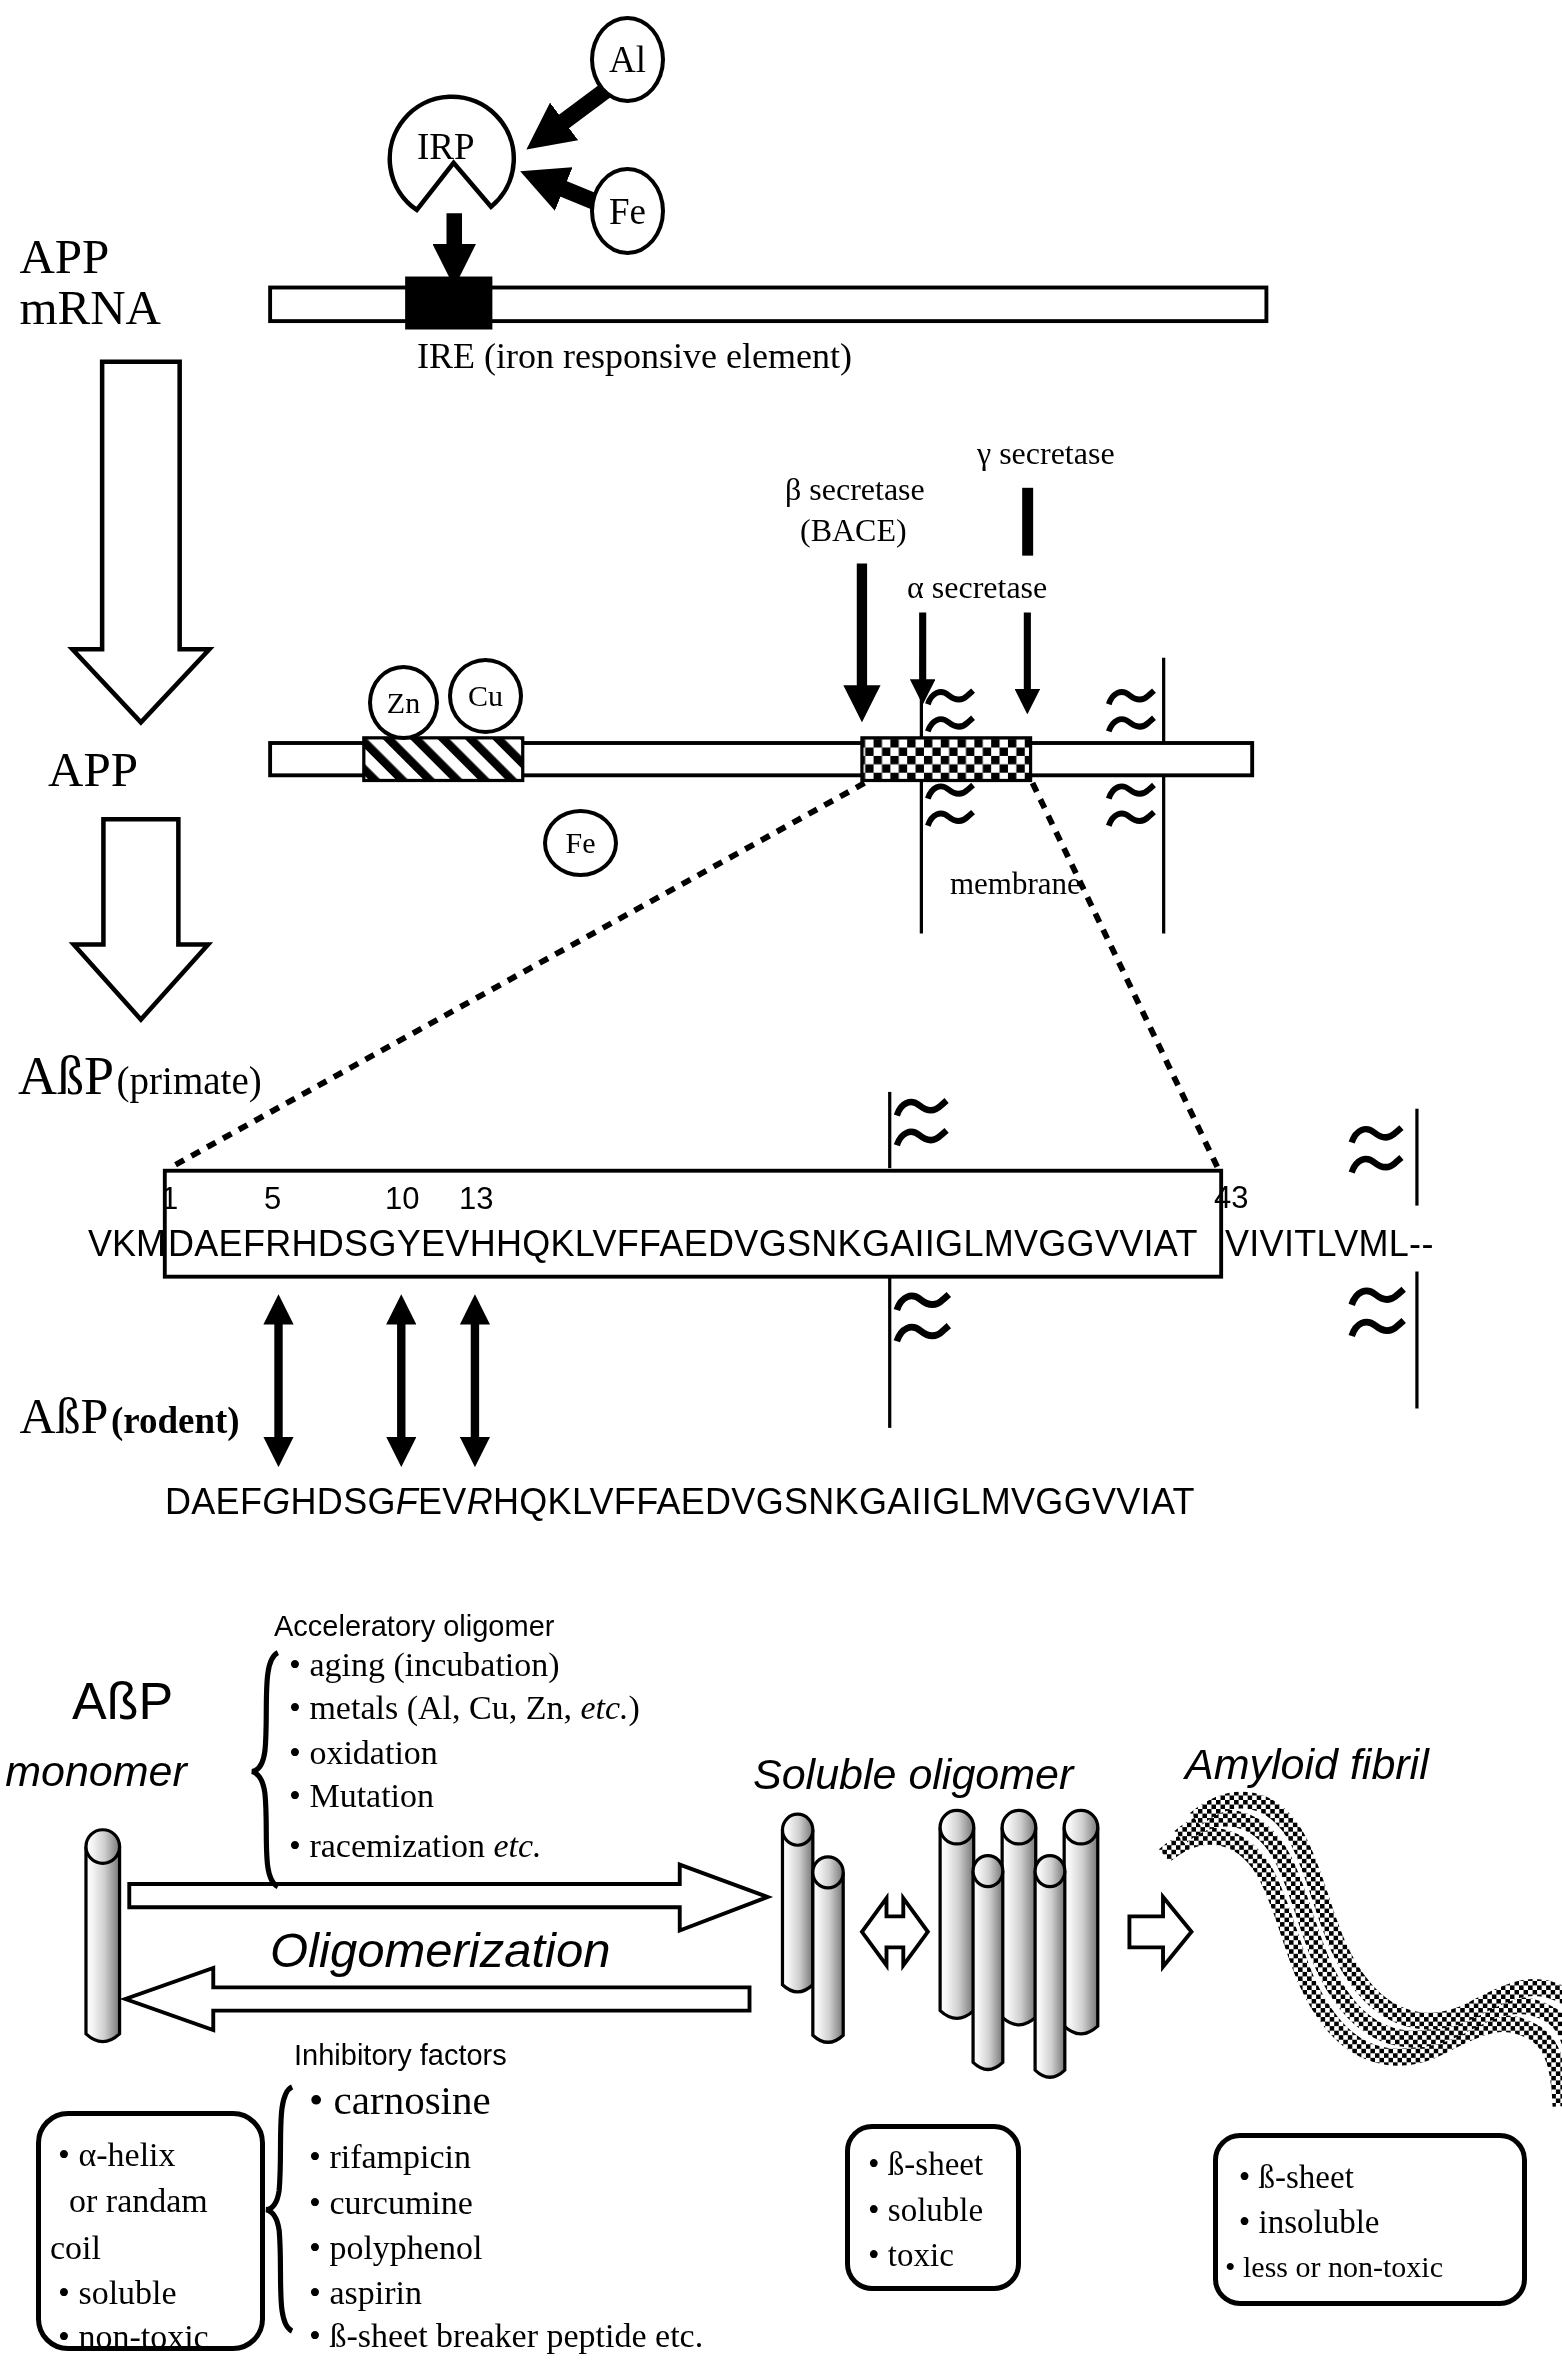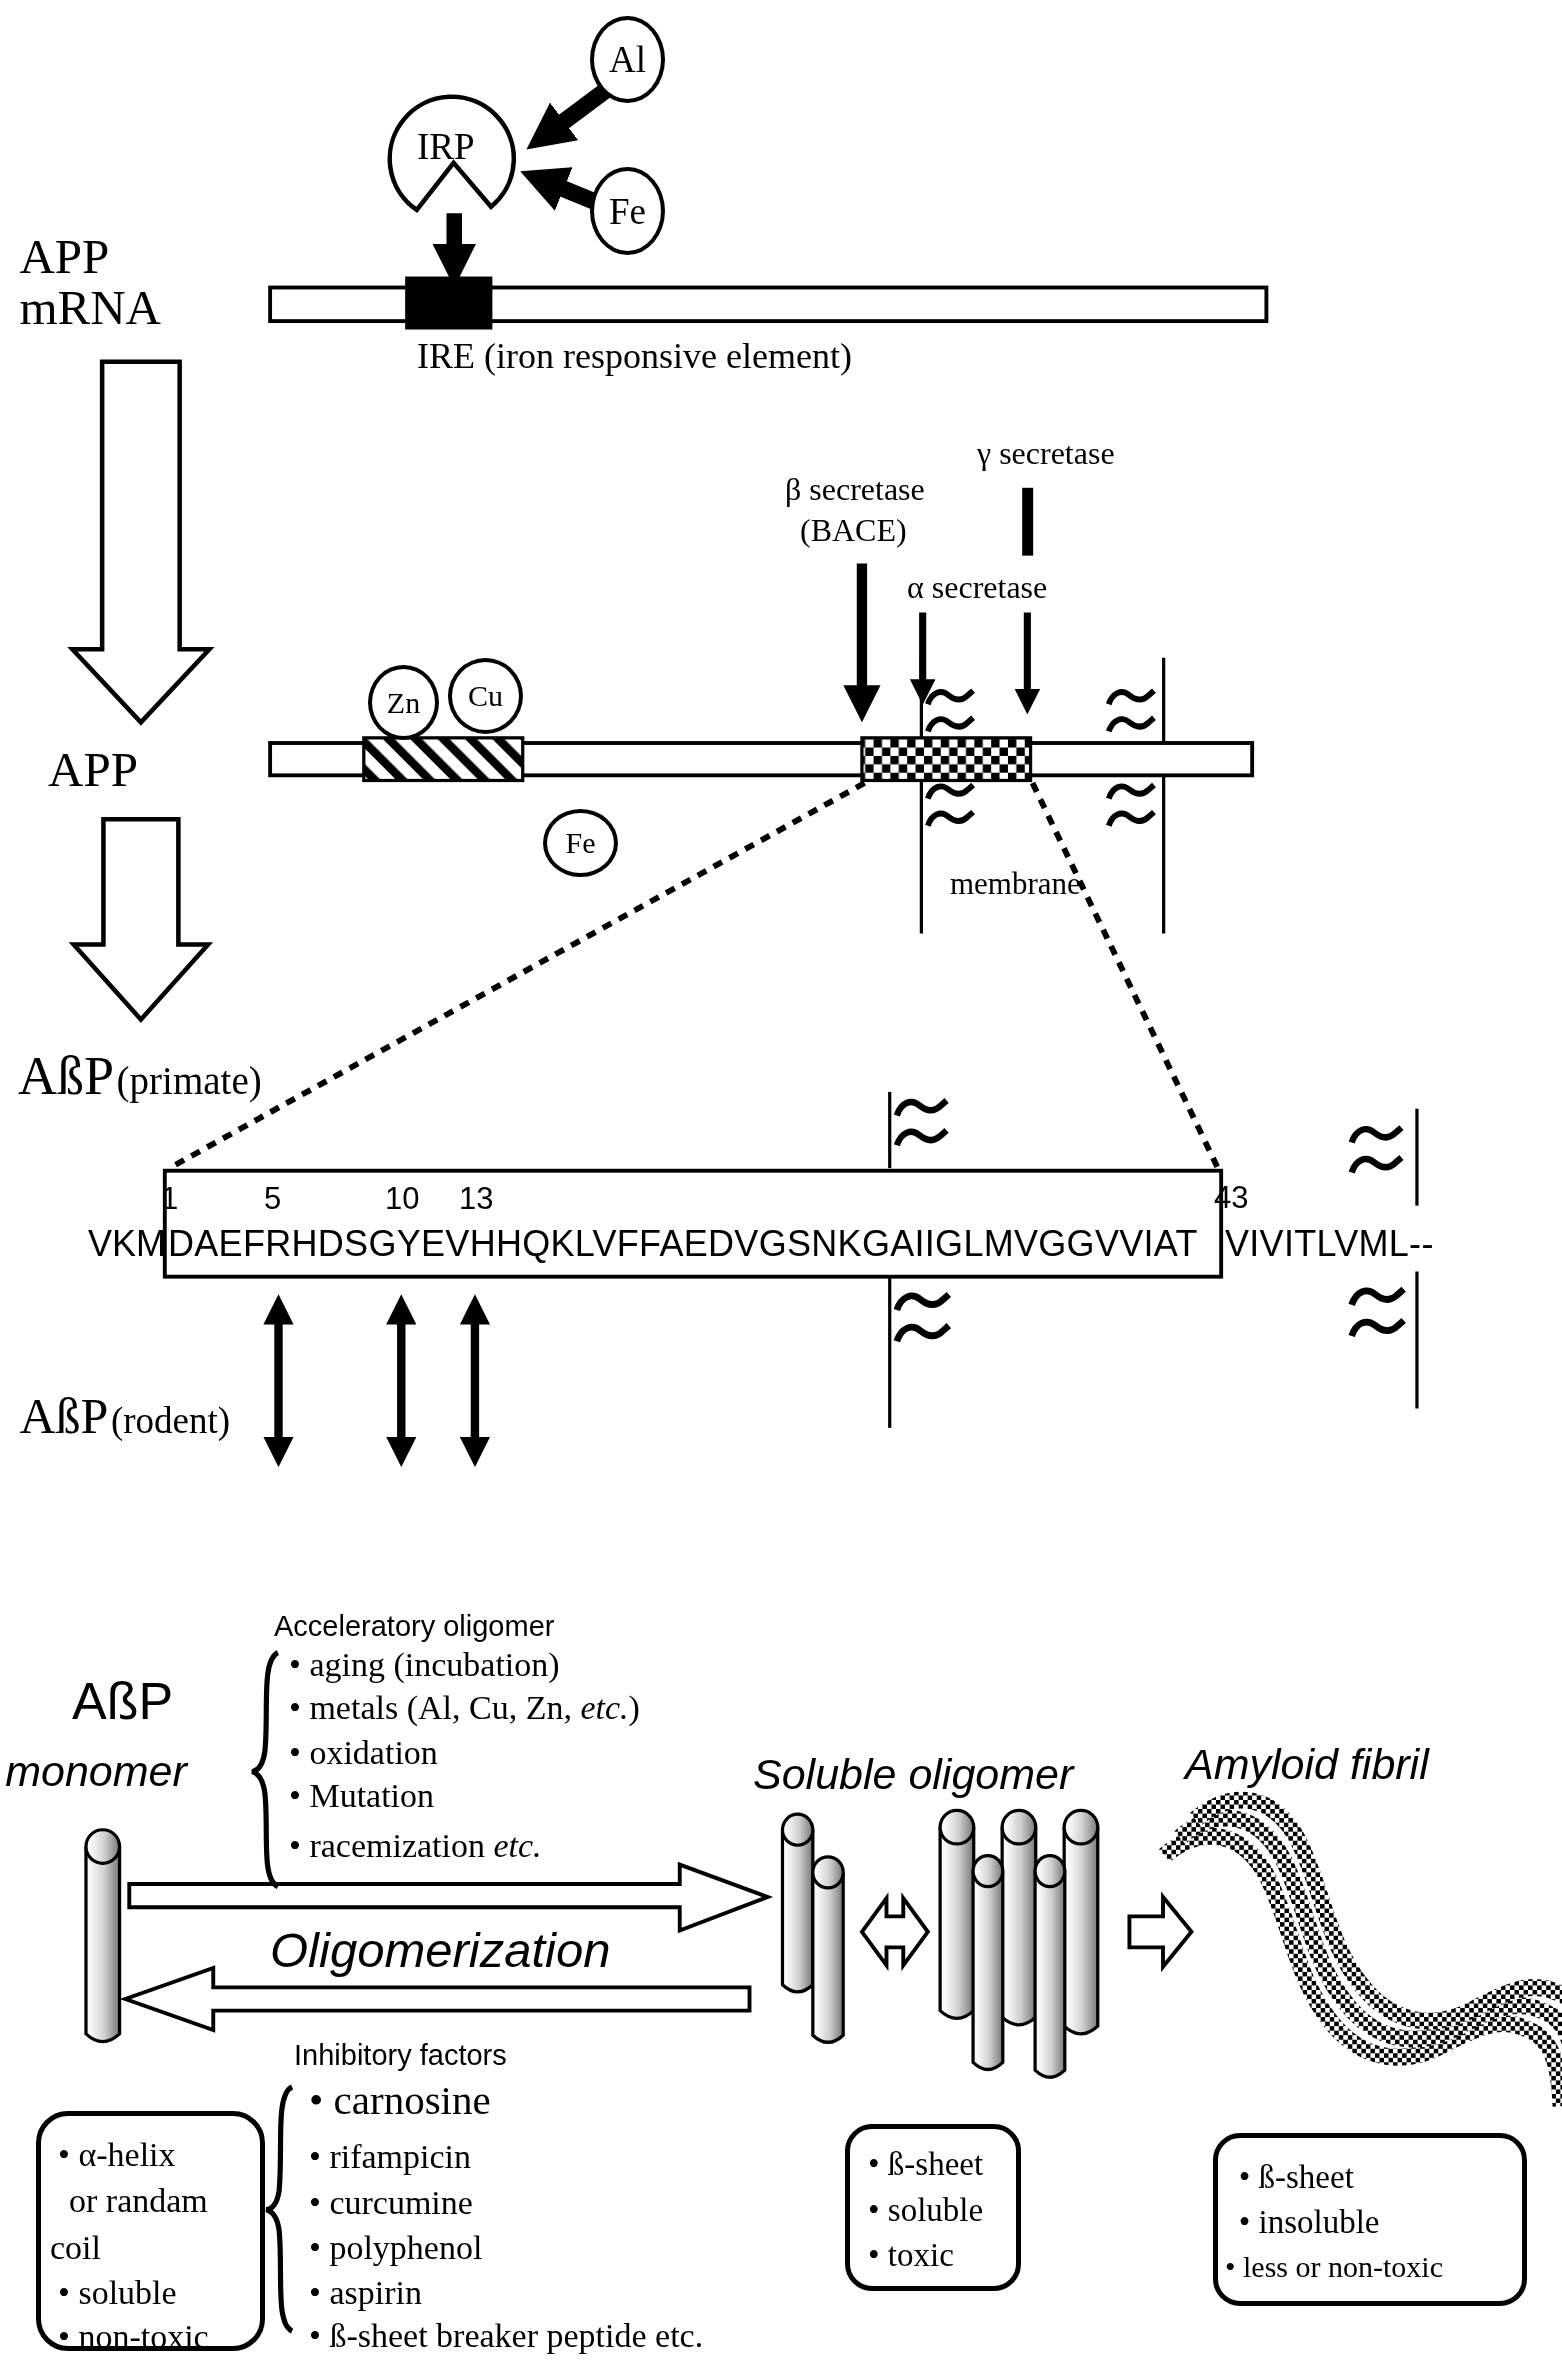--- a/index.html
+++ b/index.html
@@ -149,21 +149,21 @@
   <div>APP</div>
   <div>mRNA</div>
 </div>
 <div class="t serif" style="left:48px;top:744px;font-size:49px;">APP</div>
 <div class="t serif" style="left:18px;top:1048px;">
   <span style="font-size:54px;">AßP</span>
   <span style="font-size:39px;">(primate)</span>
 </div>
 <div class="t serif" style="left:19.4px;top:1390px;">
   <span style="font-size:50px;">AßP</span>
-  <span style="font-size:37px;">(rodent)</span>
+  <span style="font-size:37px;font-weight:bold;">(rodent)</span>
 </div>
 
 <div class="circle" style="left:590px;top:16px;width:75px;height:87px;font-size:37px;">
       <span>Al</span>
     </div>
 <div class="circle" style="left:590px;top:167px;width:75px;height:88px;font-size:37px;">
       <span>Fe</span>
     </div>
 <div class="t serif ctr" style="left:417px;top:128px;width:72px;font-size:37px;">IRP</div>
 <div class="t serif" style="left:417px;top:338px;font-size:36px;">IRE (iron responsive element)</div>
@@ -187,20 +187,23 @@
 <div class="t sans ctr" style="left:161px;top:1183px;width:26px;font-size:31px;">1</div>
 <div class="t sans ctr" style="left:264px;top:1183px;width:26px;font-size:31px;">5</div>
 <div class="t sans ctr" style="left:385px;top:1183px;width:32px;font-size:31px;">10</div>
 <div class="t sans ctr" style="left:459px;top:1183px;width:32px;font-size:31px;">13</div>
 <div class="t sans ctr" style="left:1214px;top:1182px;width:39px;font-size:31px;">43</div>
 
 <div class="t sans" style="left:78px;top:1225px;width:88px;font-size:36px;text-align:right;">VKM</div>
 <div class="t sans" style="left:168px;top:1225px;font-size:36px;letter-spacing:0.3px;">DAEFRHDSGYEVHHQKLVFFAEDVGSNKGAIIGLMVGGVVIAT</div>
 <div class="t sans" style="left:1225px;top:1225px;font-size:36px;letter-spacing:0.3px;">VIVITLVML--</div>
 
+<div class="t sans" style="left:165px;top:1483px;font-size:36px;letter-spacing:0.3px;">
+  <span>DAEF</span><span class="it">G</span><span>HDSG</span><span class="it">F</span><span>EV</span><span class="it">R</span><span>HQKLVFFAEDVGSNKGAIIGLMVGGVVIAT</span>
+</div>
 
 <div class="t sans" style="left:274px;top:1611px;font-size:29px;">Acceleratory oligomer</div>
 <div class="t serif blt" style="left:289px;top:1647px;font-size:34px;">aging (incubation)</div>
 <div class="t serif blt" style="left:289px;top:1690px;font-size:34px;"><span>metals (Al, Cu, Zn, </span><span class="it">etc.</span><span>)</span></div>
 <div class="t serif blt" style="left:289px;top:1735px;font-size:34px;">oxidation</div>
 <div class="t serif blt" style="left:289px;top:1778px;font-size:34px;">Mutation</div>
 <div class="t serif blt" style="left:289px;top:1828px;font-size:34px;"><span>racemization </span><span class="it">etc.</span></div>
 
 <div class="t sans" style="left:72px;top:1674px;font-size:52px;">AßP</div>
 <div class="t sans it" style="left:5.2px;top:1749px;font-size:43px;">monomer</div>

